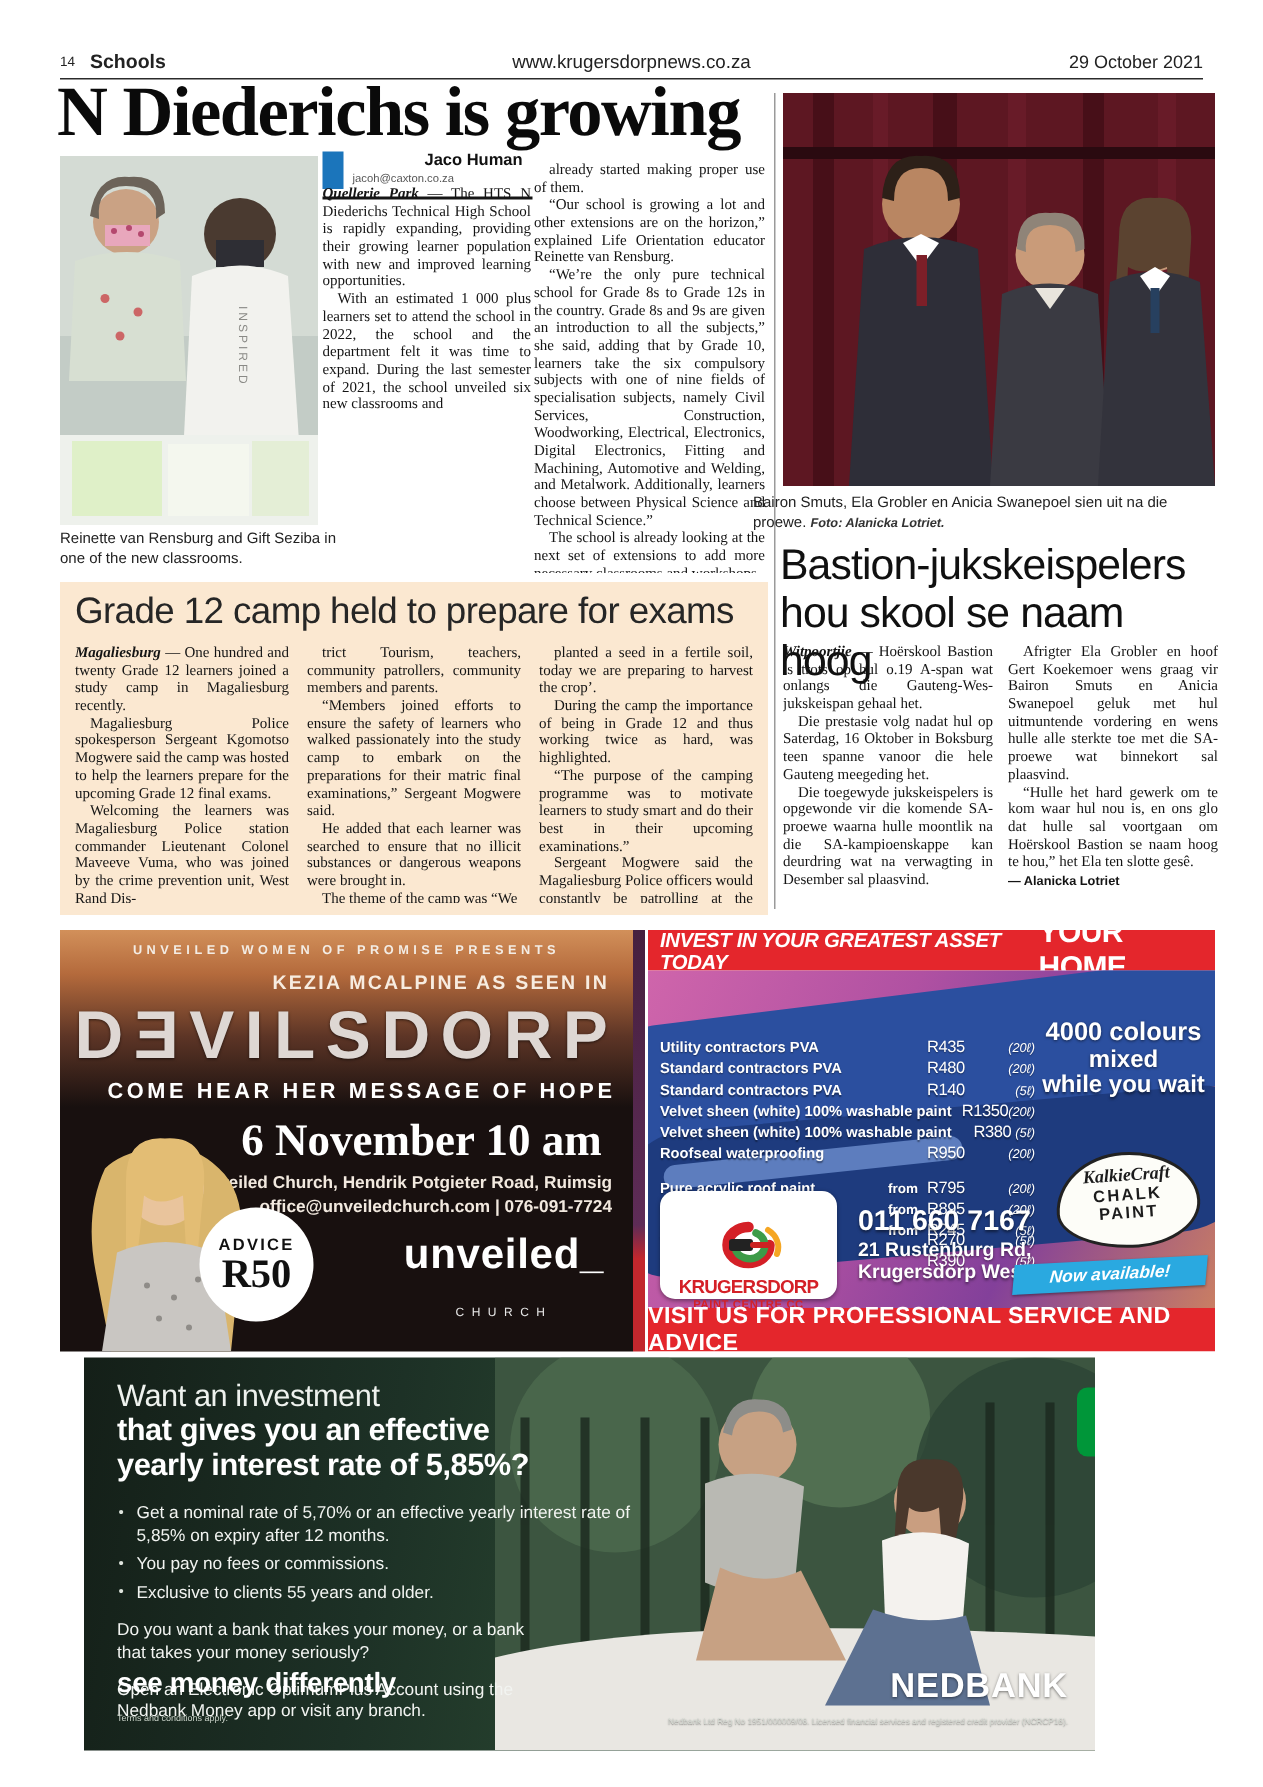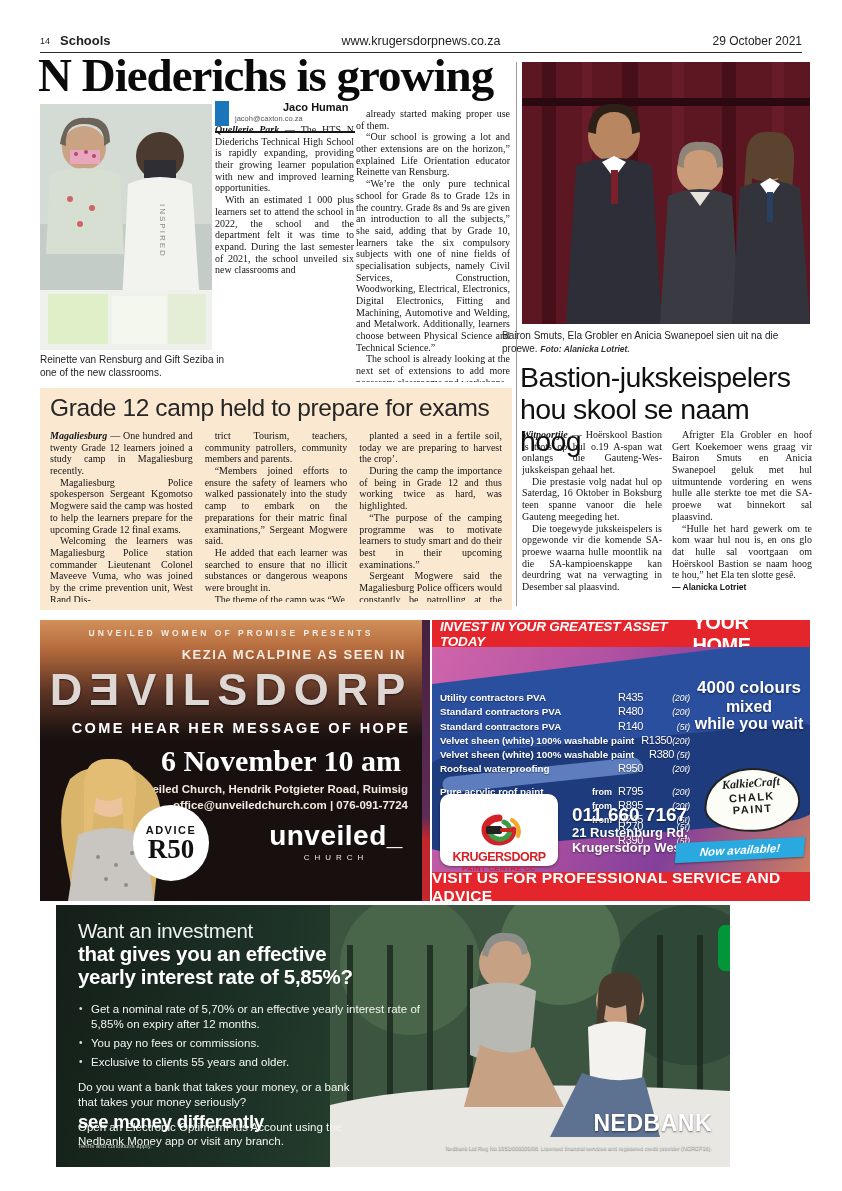--- a/index.html
+++ b/index.html
@@ -81,21 +81,21 @@
   .dd-venue { position:absolute; top:163px; right:14px; font-size:11.5px; font-weight:bold; color:#f2e9df; }
   .dd-contact { position:absolute; top:179px; right:14px; font-size:11.5px; font-weight:bold; color:#f2e9df; }
   .dd-woman { position:absolute; left:0; bottom:0; width:150px; height:162px; }
   .dd-circle { position:absolute; left:93px; top:185px; width:76px; height:76px; border-radius:50%;
                background:#fff; color:#111; display:flex; flex-direction:column; align-items:center;
                justify-content:center; }
   .dd-circle .t { font-size:11px; font-weight:bold; letter-spacing:1.5px; }
   .dd-circle .p { font-family:"Liberation Serif", serif; font-size:27px; font-weight:bold; line-height:1; }
   .dd-logo { position:absolute; right:18px; top:200px; width:136px; text-align:center; }
   .dd-logo .u { font-size:28px; font-weight:bold; letter-spacing:0.5px; }
-  .dd-logo .c { font-size:8px; letter-spacing:5px; margin-top:1px; color:#e8e8e8; }
+  .dd-logo .c { font-size:8px; letter-spacing:5px; margin-top:18px; color:#e8e8e8; }
   .dd-edge { left:422px; top:620px; width:8px; height:281px;
              background:linear-gradient(180deg,#46203f 0%,#5e2c57 70%,#c2272d 78%,#c2272d 100%); }
 
   
   .paint-ad { left:432px; top:620px; width:378px; height:281px; overflow:hidden;
               font-family:"Liberation Sans", sans-serif; color:#fff; }
   .paint-hdr { position:absolute; left:0; top:0; right:0; height:27px; background:var(--paint_red,#e4262c);
                display:flex; align-items:center; justify-content:space-between; padding:0 8px; box-sizing:border-box; }
   .paint-hdr .l { font-size:13.5px; font-weight:bold; font-style:italic; letter-spacing:-0.2px; }
   .paint-hdr .r { font-size:20px; font-weight:bold; letter-spacing:-0.4px; }

